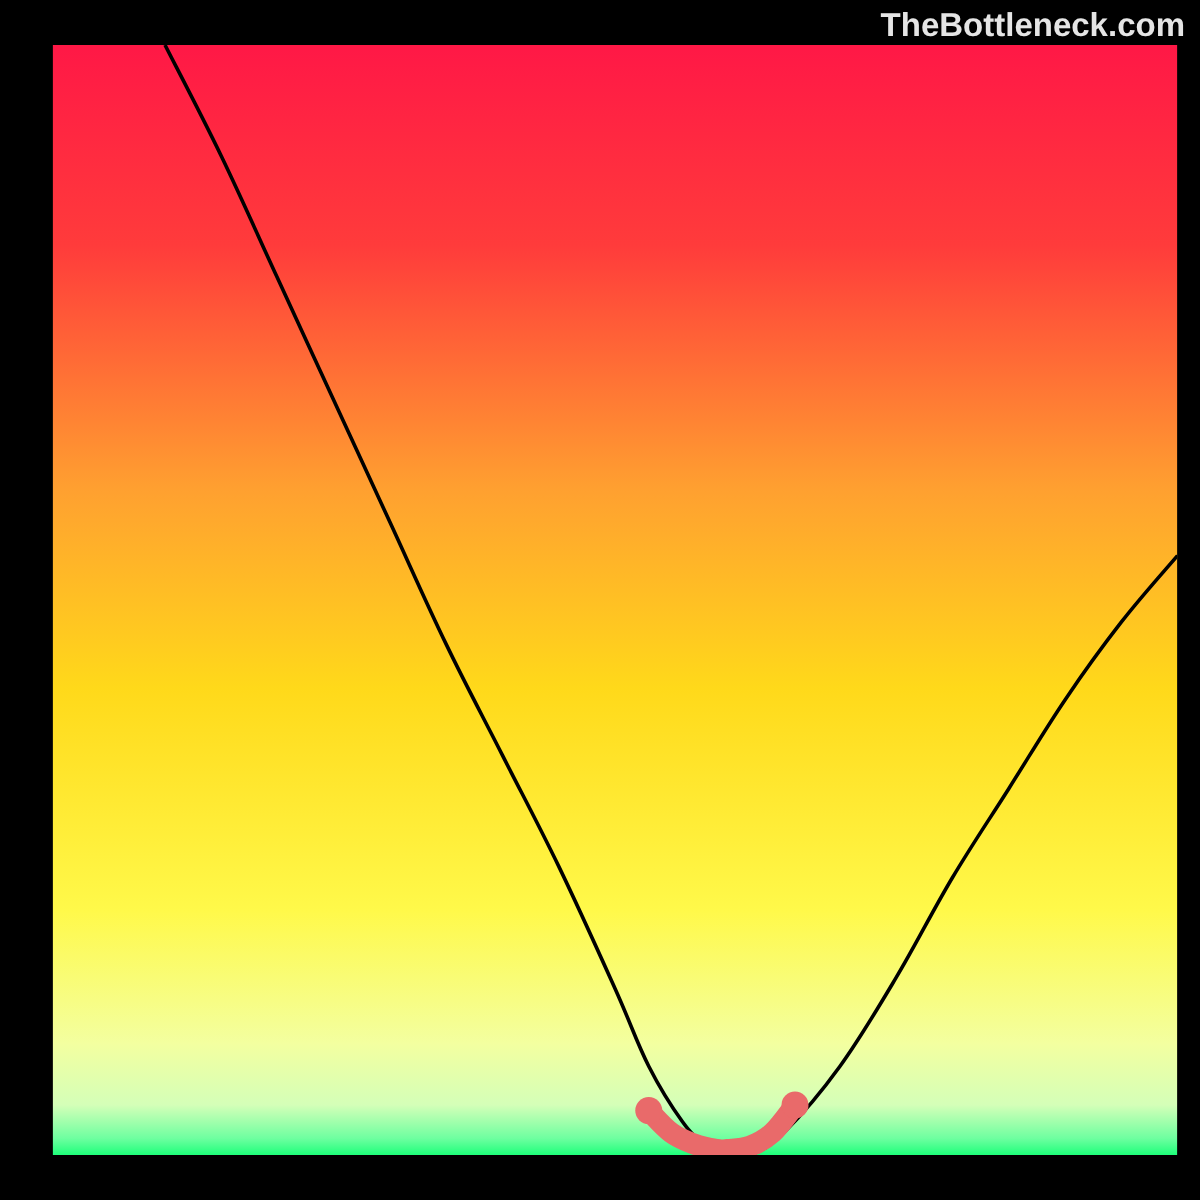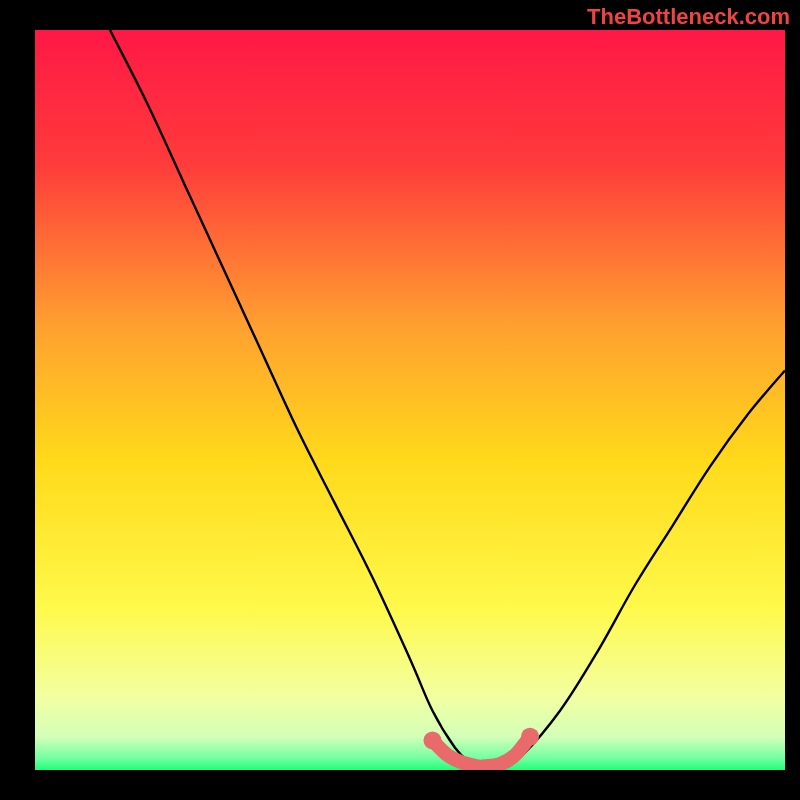--- a/index.html
+++ b/index.html
@@ -14,21 +14,21 @@
   .container {
     width: 800px;
     height: 800px;
     position: relative;
     background: #000;
   }
   .watermark {
     position: absolute;
     top: 4px;
     right: 10px;
-    color: #ef4444;
+    color: #e5e5e5;
     font-size: 22px;
     font-weight: bold;
     z-index: 10;
   }
   .plot-area {
     position: absolute;
     left: 35px;
     top: 30px;
     width: 750px;
     height: 740px;

